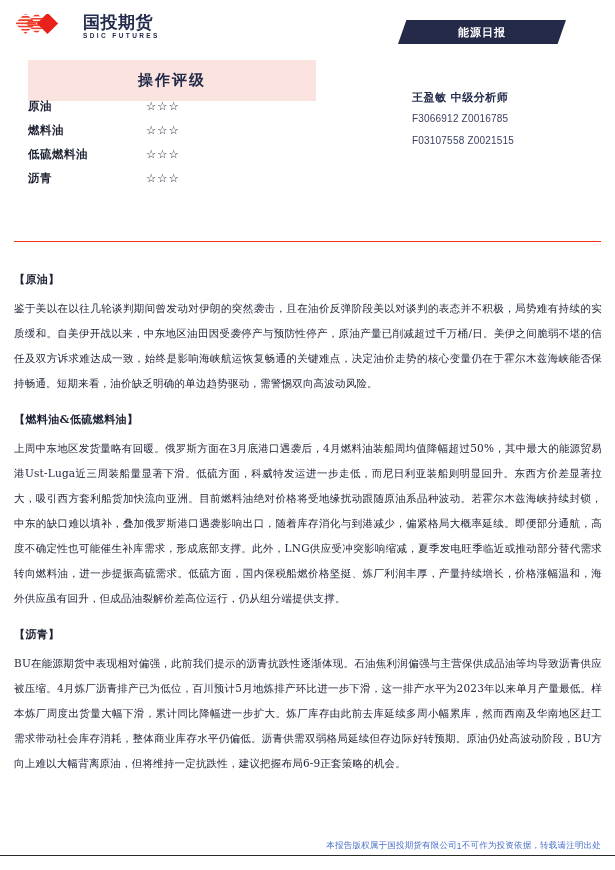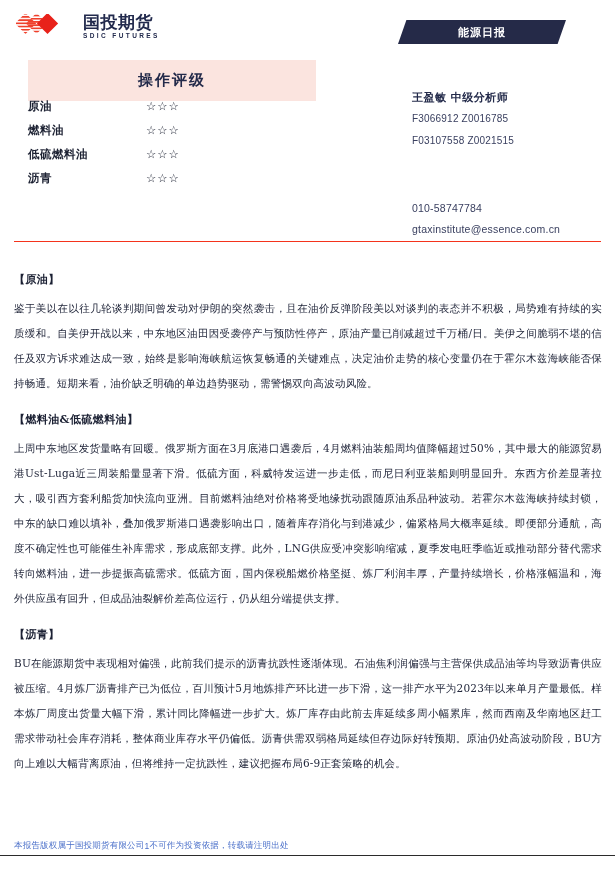--- a/index.html
+++ b/index.html
@@ -230,21 +230,21 @@
     width: 615px;
     border-top: 1.2px solid #2b2b2b;
   }
   .footer {
     position: absolute;
     left: 14px;
     bottom: 18px;
     width: 587px;
     display: flex;
     align-items: center;
-    justify-content: flex-start;
+    justify-content: flex-end;
     font-size: 8.5px;
     color: #4a6fc9;
     letter-spacing: 0.2px;
   }
   .footer-center {
     color: #4a6fc9;
   }
 </style>
 </head>
 <body>
@@ -303,24 +303,20 @@
       </div>
     </div>
 
 
     <div class="analysts">
       <div class="analyst-name">王盈敏  中级分析师</div>
       <div class="analyst-code">F3066912  Z0016785</div>
       <div class="analyst-code">F03107558  Z0021515</div>
     </div>
 
-    <div class="contact">
-      <div class="contact-phone">010-58747784</div>
-      <div class="contact-email">gtaxinstitute@essence.com.cn</div>
-    </div>
 
     <div class="header-rule"></div>
   </div>
 
   <div class="content">
 
     <div class="section">
       <div class="section-heading">【原油】</div>
       <div class="section-body">鉴于美以在以往几轮谈判期间曾发动对伊朗的突然袭击，且在油价反弹阶段美以对谈判的表态并不积极，局势难有持续的实质缓和。自美伊开战以来，中东地区油田因受袭停产与预防性停产，原油产量已削减超过千万桶/日。美伊之间脆弱不堪的信任及双方诉求难达成一致，始终是影响海峡航运恢复畅通的关键难点，决定油价走势的核心变量仍在于霍尔木兹海峡能否保持畅通。短期来看，油价缺乏明确的单边趋势驱动，需警惕双向高波动风险。</div>
     </div>

